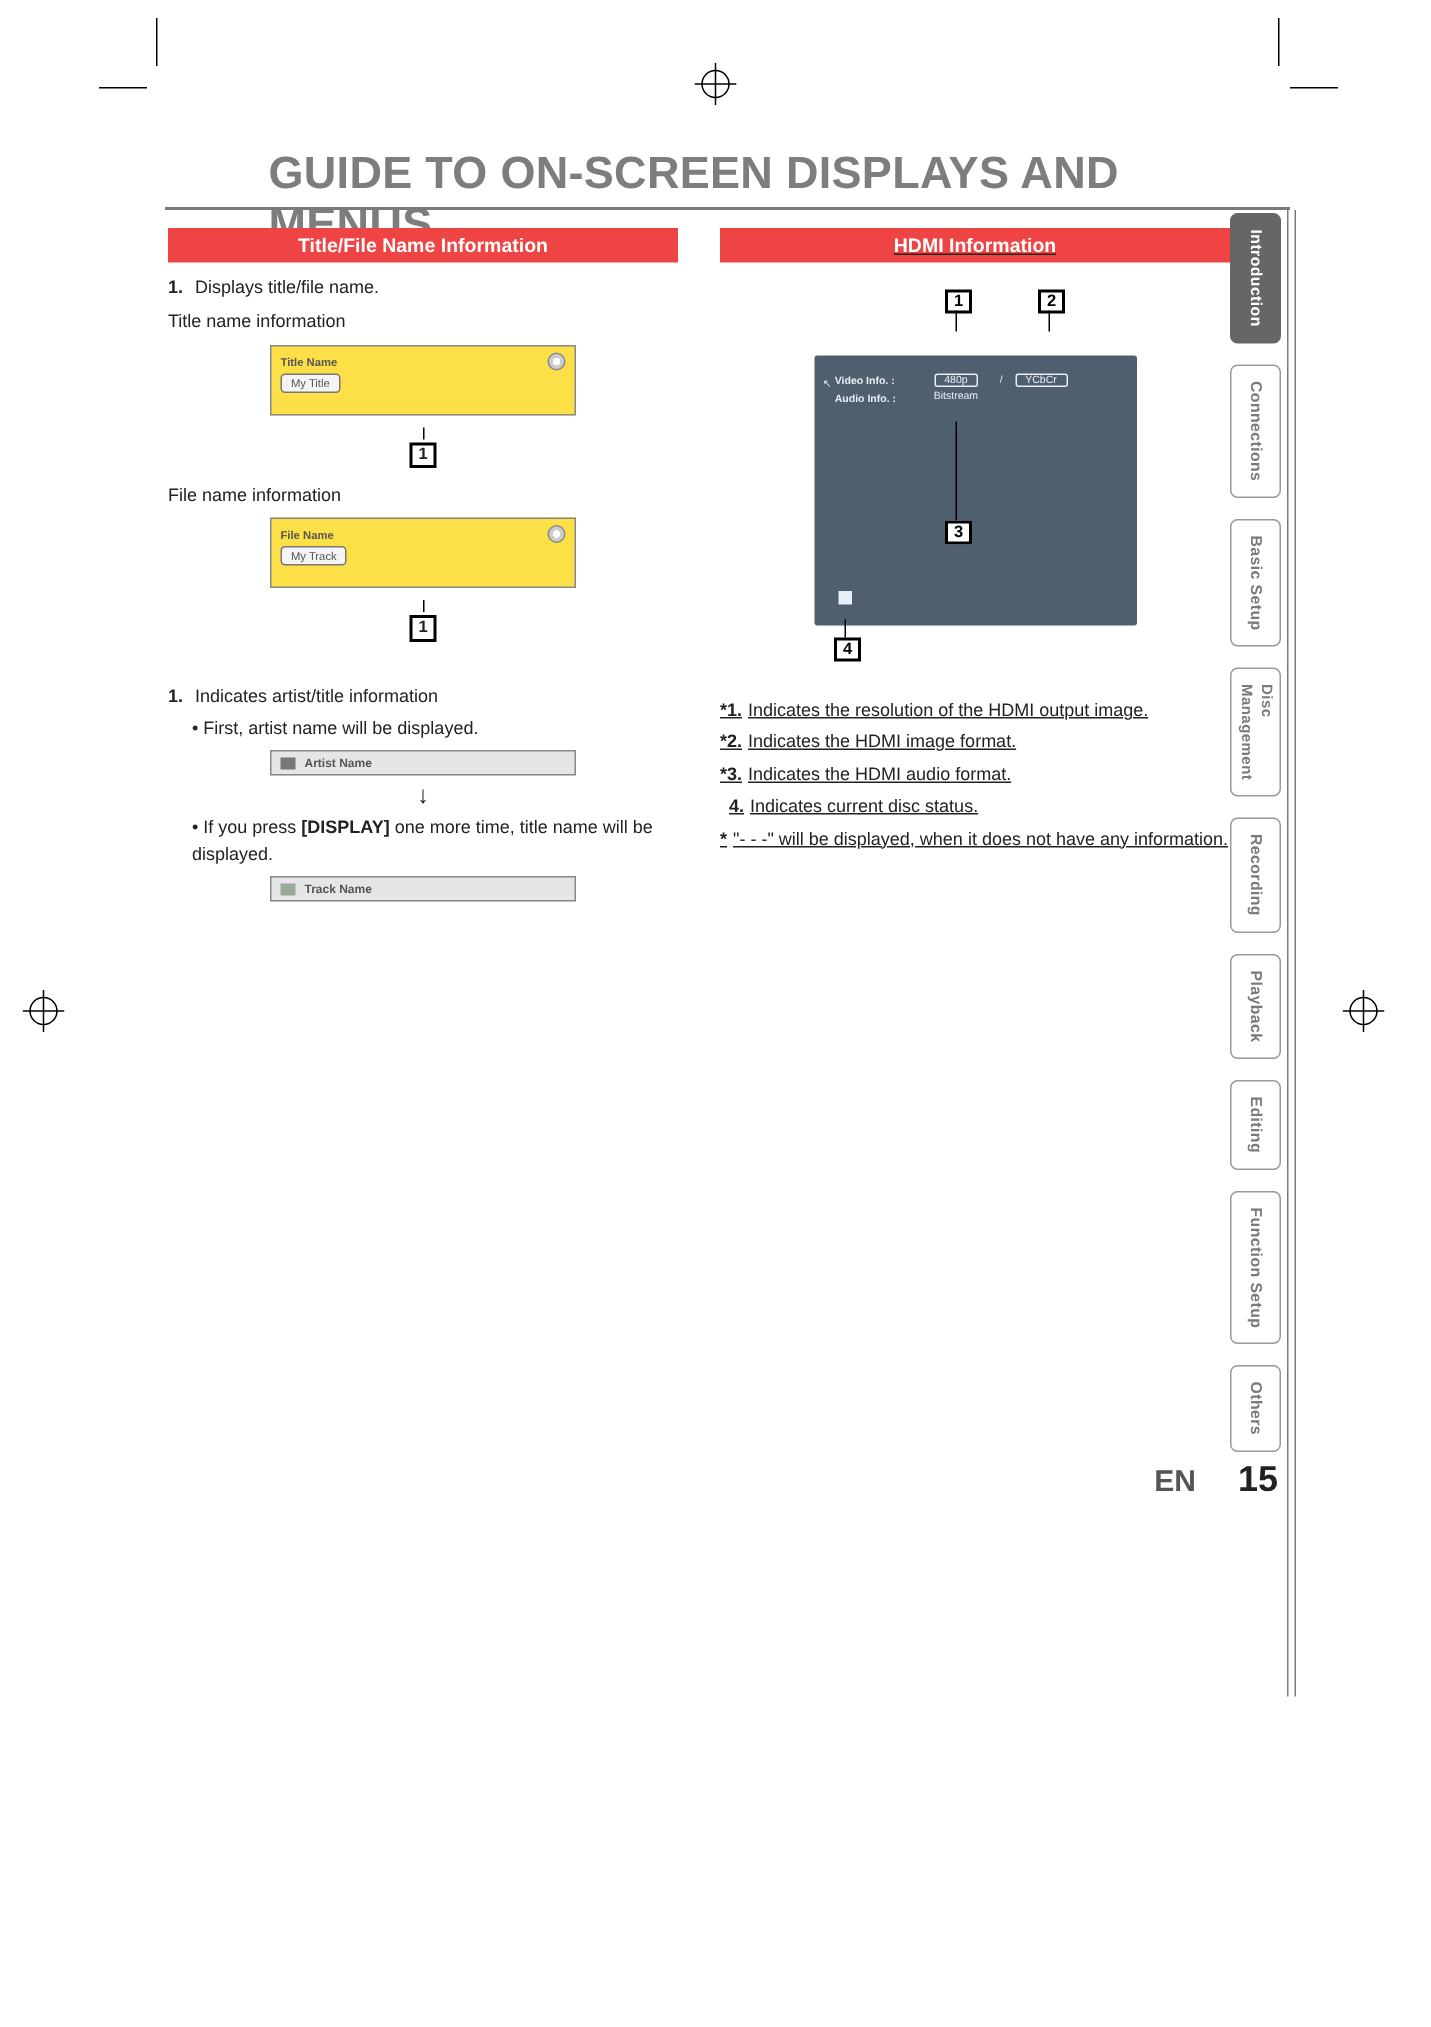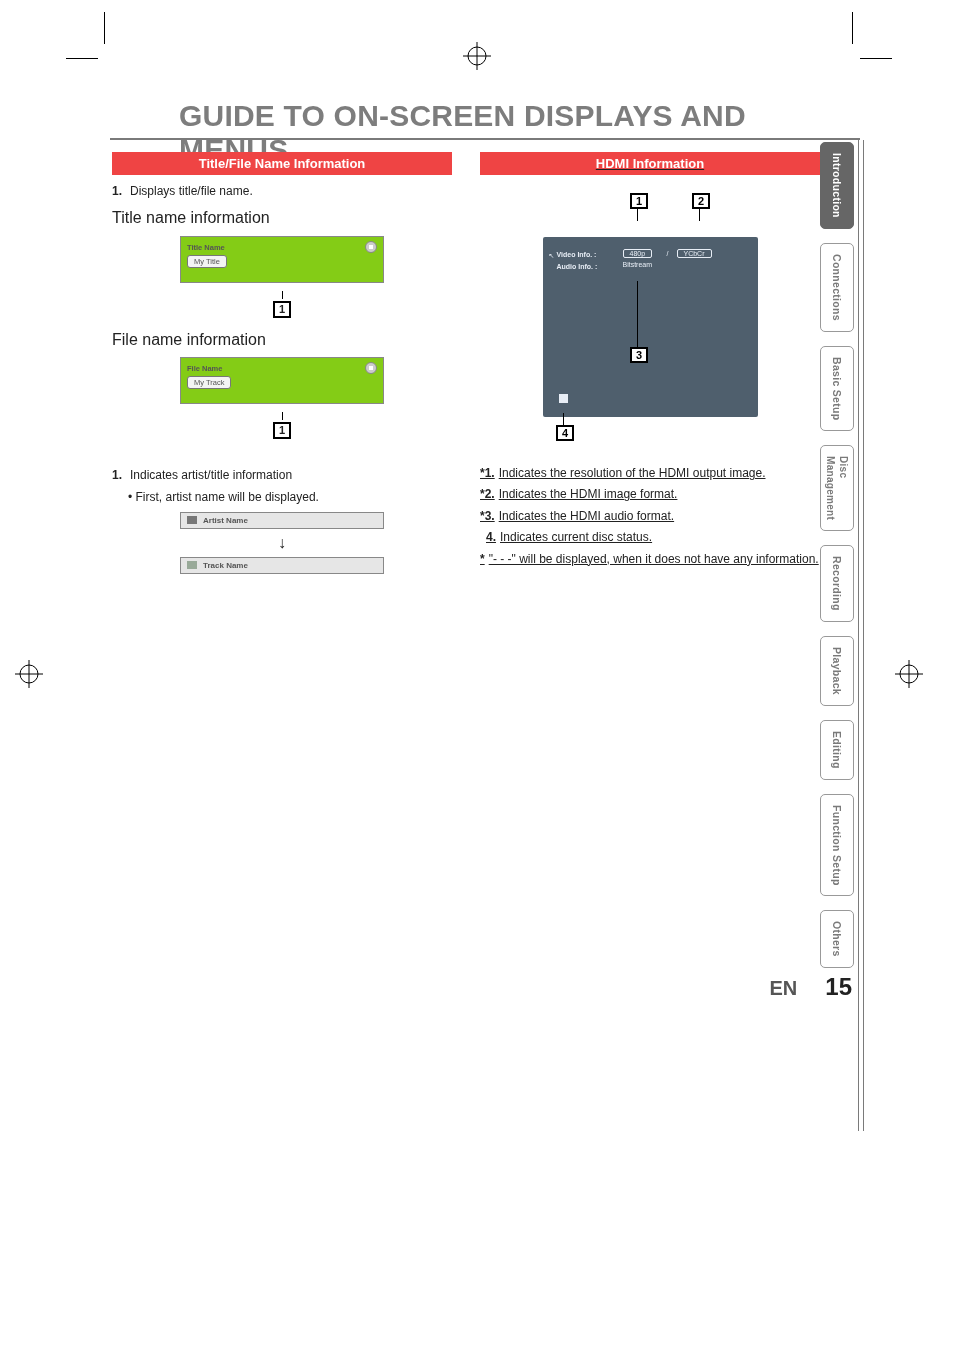--- a/index.html
+++ b/index.html
@@ -33,21 +33,21 @@
   .col{position:absolute;width:340px;}
   .col.left{left:112px;top:140px;}
   .col.right{left:480px;top:140px;text-decoration:underline;}
   .section-bar{background:#ef4444;color:#fff;font-weight:700;font-size:13px;text-align:center;padding:4px 0;margin-bottom:8px;}
   .body-text{font-size:12px;line-height:1.45;}
   .body-text b{font-weight:700;}
   .list-row{display:flex;gap:4px;margin:4px 0;}
   .list-num{font-weight:700;min-width:14px;}
   .bullet-row{display:flex;gap:4px;margin:2px 0 2px 16px;}
   
-  .osd{border:1px solid #888;background:#84cc16;width:190px;margin:6px auto 10px;padding:6px 6px 14px;position:relative;font-size:8px;color:#555;}
+  .osd{border:1px solid #888;background:#fde047;width:190px;margin:6px auto 10px;padding:6px 6px 14px;position:relative;font-size:8px;color:#555;}
   .osd .hdr{font-weight:700;font-size:7.5px;margin-bottom:3px;}
   .osd .pill{display:inline-block;border:1px solid #777;border-radius:3px;padding:1px 6px;background:#f4f4f4;font-size:7.5px;}
   .osd .disc{position:absolute;top:4px;right:6px;width:10px;height:10px;border:1px solid #888;border-radius:50%;background:radial-gradient(circle,#fff 35%,#ccc 36%);}
   .callout-box{display:inline-block;border:2px solid #000;padding:0 4px;font-weight:700;font-size:11px;background:#fff;line-height:1.2;}
   .callout-wrap{text-align:center;margin-top:-2px;margin-bottom:10px;position:relative;}
   .callout-tick{width:1px;height:8px;background:#000;margin:0 auto;}
   .osd-mini{border:1px solid #888;background:#e6e6e6;width:190px;margin:6px auto 6px;padding:3px 6px;font-size:8px;color:#555;display:flex;align-items:center;gap:6px;}
   .osd-mini .ic{width:10px;height:8px;background:#777;}
   .down-arrow{text-align:center;font-size:16px;line-height:1;margin:4px 0;}
   
@@ -61,21 +61,21 @@
   .hdmi-panel .val.a1{left:80px;top:24px;border:none;padding:0;}
   .hdmi-panel .slash{position:absolute;left:124px;top:13px;font-size:7px;}
   .hdmi-panel .stop-ic{position:absolute;left:16px;bottom:14px;width:9px;height:9px;background:#e8eef6;}
   .hdmi-panel .mouse-ic{position:absolute;left:6px;top:15px;font-size:7px;}
   .hdmi-num{border:2px solid #000;background:#fff;color:#000;font-weight:700;font-size:11px;padding:0 4px;display:inline-block;}
   
   .page-foot{position:absolute;right:102px;bottom:130px;display:flex;align-items:baseline;gap:28px;}
   .page-foot .lang{font-weight:800;font-size:20px;color:#555;}
   .page-foot .num{font-weight:700;font-size:24px;}
   
-  .sub-label{font-size:16px;margin:6px 0 2px;}
+  .sub-label{font-size:12px;margin:6px 0 2px;}
 </style>
 </head>
 <body>
 
 <div class="page">
 
   <div class="regmark rm-top">
     <svg width="28" height="28">
         <circle cx="14" cy="14" r="9" fill="none" stroke="#000" stroke-width="1"></circle>
         <line x1="14" y1="0" x2="14" y2="28" stroke="#000"></line>
@@ -188,20 +188,25 @@
     <div class="body-text bullet-row">
       <span>• First, artist name will be displayed.</span>
     </div>
 
     <div class="osd-mini">
       <span class="ic"></span>
       <b>Artist Name</b>
     </div>
     <div class="down-arrow">↓</div>
 
+    <div class="body-text bullet-row">
+      <span>
+        <span>• If you press </span><b>[DISPLAY]</b><span> one more time, title name will be displayed.</span>
+      </span>
+    </div>
 
     <div class="osd-mini">
       <span class="ic" style="background:#9a9"></span>
       <b>Track Name</b>
     </div>
 
   </div>
 
   <div class="col right">
     <div class="section-bar">HDMI Information</div>

